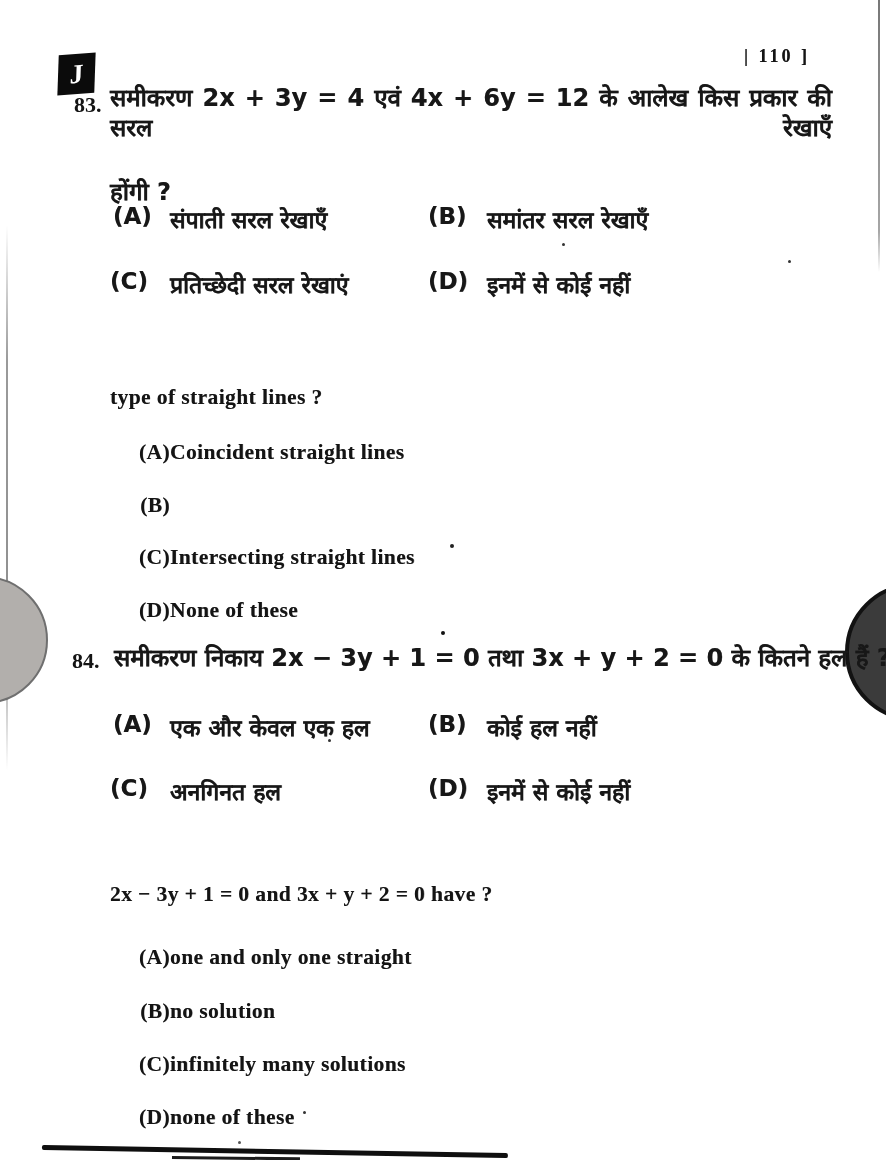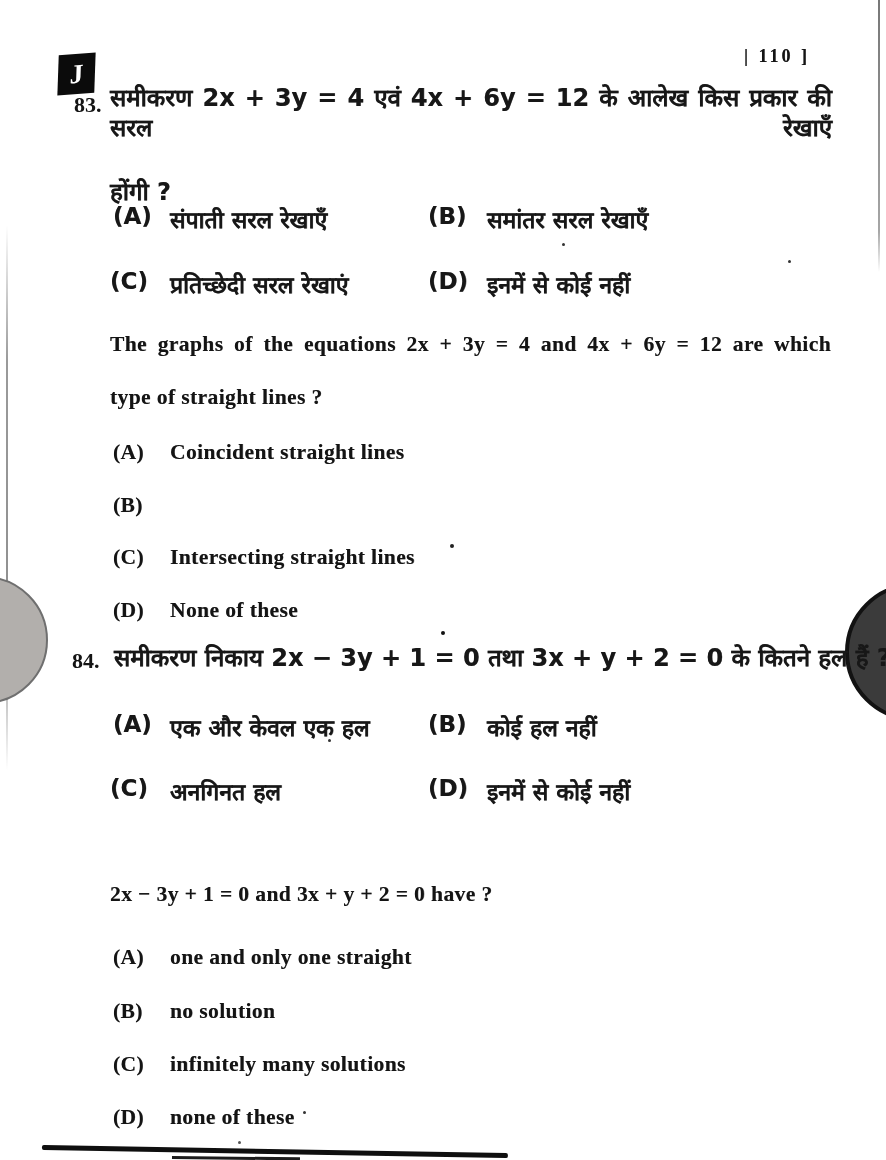--- a/index.html
+++ b/index.html
@@ -33,21 +33,21 @@
     text-shadow: 0.3px 0.3px 0.4px rgba(25,25,25,0.5);
     white-space: nowrap;
   }
   .fill {
     white-space: normal;
     text-align: justify;
     text-align-last: justify;
   }
   .q-hindi   { font-size: 24px; line-height: 30px; }
   .q-hindi-opt { font-size: 23px; }
-  .q-eng     { font-size: 21.5px; line-height: 28px; }
+  .q-eng     { font-size: 21.5px; line-height: 28px; text-align: right; }
   .q-num     { font-size: 22px; font-family: "Liberation Serif", serif; font-weight: 700; color:#141414;margin-left:24px; }
 
   .opt { display: flex; align-items: flex-start; }
   .opt .lbl { width: 57px; flex: 0 0 auto; }
   .opt.colB .lbl { width: 59px; }
 
   
   .badge-j {
     left: 58px; top: 54px;
     width: 37px; height: 40px;
@@ -144,21 +144,20 @@
   </div>
   <div class="abs opt" style="left:110px; top:268px;">
     <span class="hi q-hindi-opt lbl" style="width:60px;">(C)</span>
     <span class="hi q-hindi-opt">प्रतिच्छेदी सरल रेखाएं</span>
   </div>
   <div class="abs opt colB" style="left:428px; top:268px;">
     <span class="hi q-hindi-opt lbl">(D)</span>
     <span class="hi q-hindi-opt">इनमें से कोई नहीं</span>
   </div>
 
-  <div class="abs en q-eng fill" style="left:110px; top:330px; width:721px;">The graphs of the equations 2x + 3y = 4 and 4x + 6y = 12 are which</div>
   <div class="abs en q-eng" style="left:110px; top:383px;">type of straight lines ?</div>
 
   <div class="abs opt" style="left:113px; top:438px;">
     <span class="en q-eng lbl">(A)</span>
     <span class="en q-eng">Coincident straight lines</span>
   </div>
   <div class="abs opt" style="left:113px; top:491px;">
     <span class="en q-eng lbl">(B)</span>
   </div>
   <div class="abs opt" style="left:113px; top:543px;">

